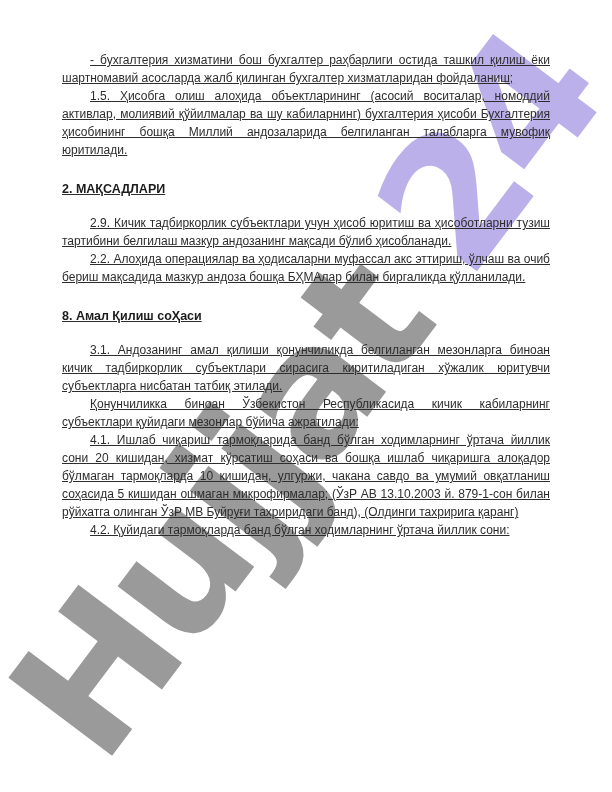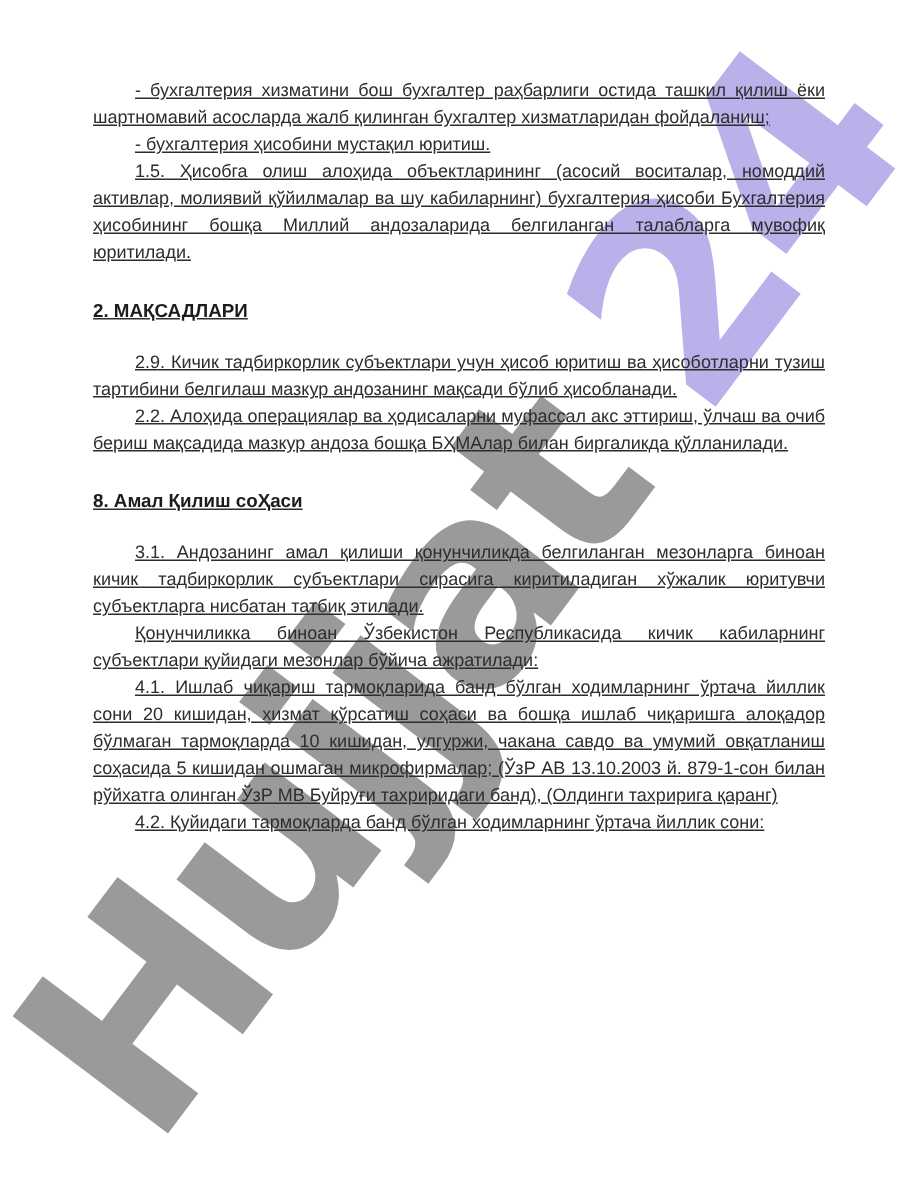--- a/index.html
+++ b/index.html
@@ -53,21 +53,20 @@
 </style>
 </head>
 <body>
 
 <div class="page">
 
   <div class="watermark"><span class="wm-word" style="color: rgb(154, 154, 154);">Hujjat</span><span class="wm-number" style="color: rgb(188, 176, 234);"> 24</span></div>
 
   <div class="doc">
     <p class="para">- бухгалтерия хизматини бош бухгалтер раҳбарлиги остида ташкил қилиш ёки шартномавий асосларда жалб қилинган бухгалтер хизматларидан фойдаланиш;</p>
-    <p class="para">- бухгалтерия ҳисобини мустақил юритиш.</p>
     <p class="para">1.5. Ҳисобга олиш алоҳида объектларининг (асосий воситалар, номоддий активлар, молиявий қўйилмалар ва шу кабиларнинг) бухгалтерия ҳисоби Бухгалтерия ҳисобининг бошқа Миллий андозаларида белгиланган талабларга мувофиқ юритилади.</p>
     <h2 class="doc-heading">2. МАҚСАДЛАРИ</h2>
     <p class="para">2.9. Кичик тадбиркорлик субъектлари учун ҳисоб юритиш ва ҳисоботларни тузиш тартибини белгилаш мазкур андозанинг мақсади бўлиб ҳисобланади.</p>
     <p class="para">2.2. Алоҳида операциялар ва ҳодисаларни муфассал акс эттириш, ўлчаш ва очиб бериш мақсадида мазкур андоза бошқа БҲМАлар билан биргаликда қўлланилади.</p>
     <h2 class="doc-heading">8. Амал Қилиш соҲаси</h2>
     <p class="para">3.1. Андозанинг амал қилиши қонунчиликда белгиланган мезонларга биноан кичик тадбиркорлик субъектлари сирасига киритиладиган хўжалик юритувчи субъектларга нисбатан татбиқ этилади.</p>
     <p class="para">Қонунчиликка биноан Ўзбекистон Республикасида кичик кабиларнинг субъектлари қуйидаги мезонлар бўйича ажратилади:</p>
     <p class="para">4.1. Ишлаб чиқариш тармоқларида банд бўлган ходимларнинг ўртача йиллик сони 20 кишидан, хизмат кўрсатиш соҳаси ва бошқа ишлаб чиқаришга алоқадор бўлмаган тармоқларда 10 кишидан, улгуржи, чакана савдо ва умумий овқатланиш соҳасида 5 кишидан ошмаган микрофирмалар; (ЎзР АВ 13.10.2003 й. 879-1-сон билан рўйхатга олинган ЎзР МВ Буйруғи тахриридаги банд), (Олдинги тахририга қаранг)</p>
     <p class="para">4.2. Қуйидаги тармоқларда банд бўлган ходимларнинг ўртача йиллик сони:</p>
   </div>

